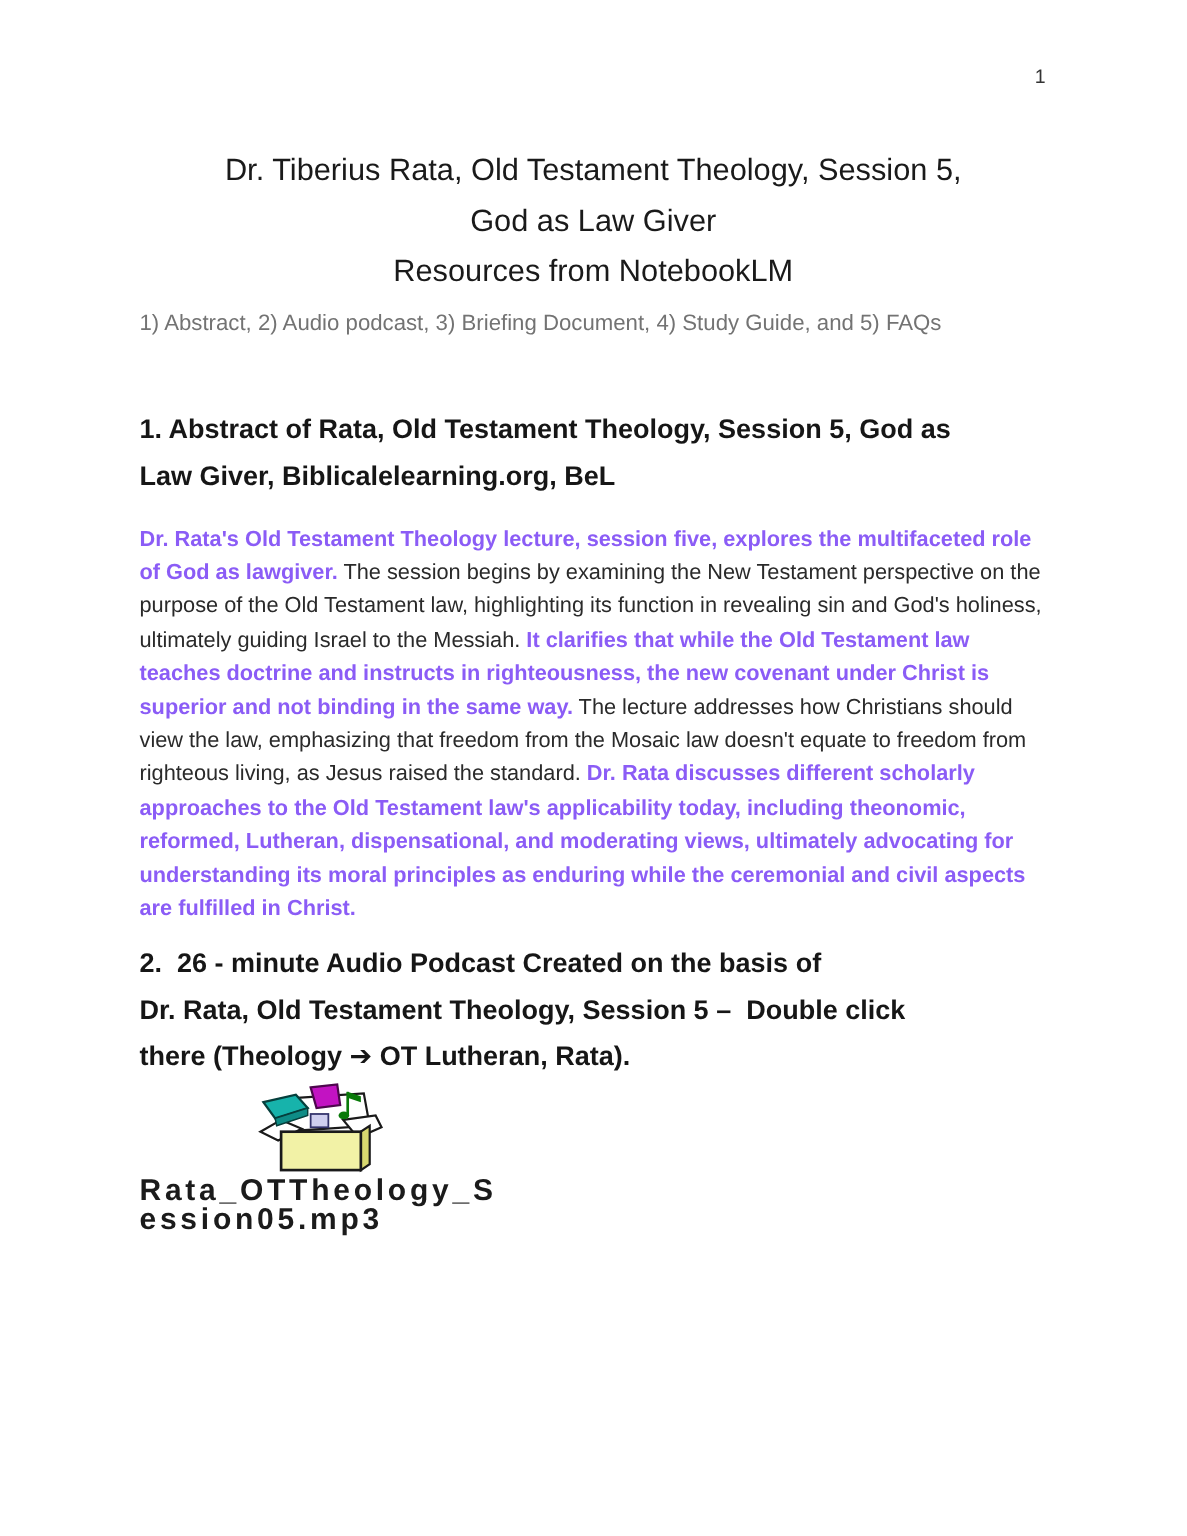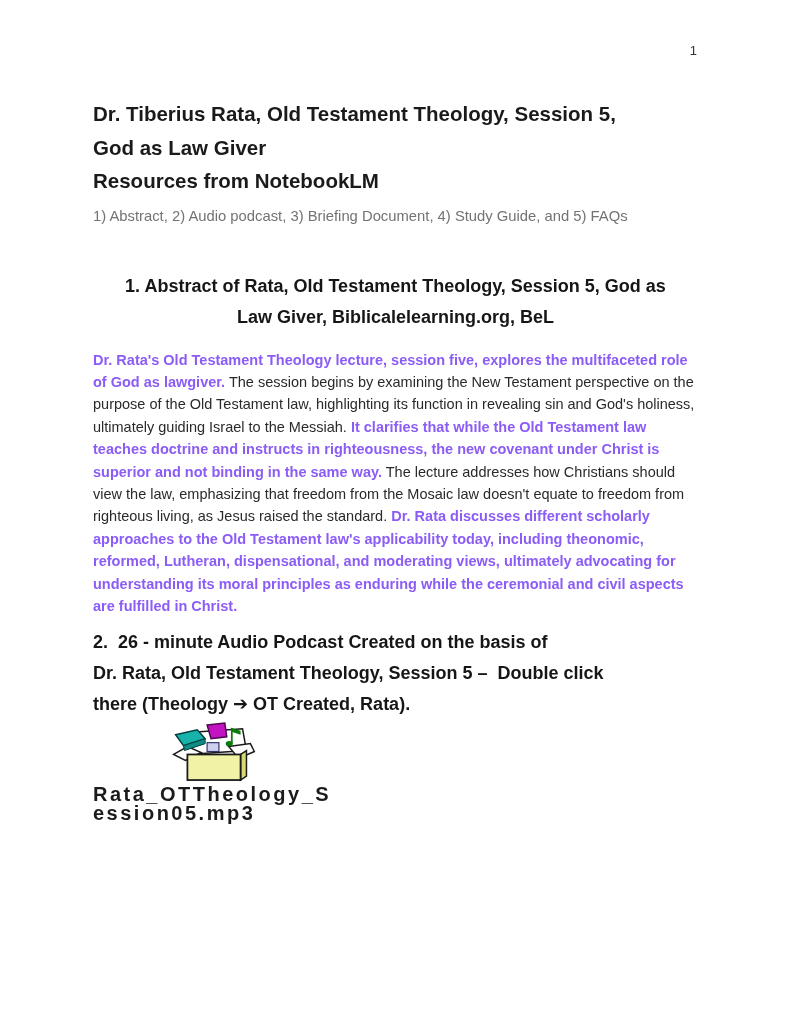--- a/index.html
+++ b/index.html
@@ -4,25 +4,25 @@
 <style>
   html,body { margin:0; padding:0; background:#ffffff; }
   .page {
     position:relative; width:791px; height:1024px; background:#ffffff;
     font-family:"Liberation Sans","DejaVu Sans",sans-serif; color:#262626;
     overflow:hidden; margin:0 auto;
   }
   .page-number { position:absolute; top:43px; right:94px; font-size:13px; color:#333; }
   .content { position:absolute; left:93px; top:0; width:605px; }
   .doc-title {
-    margin-top:97px; font-size:20.5px; font-weight:700; line-height:33.5px;
-    color:#1a1a1a;
+    margin-top:97px; font-size:20.5px; font-weight:400; line-height:33.5px;
+    text-align:center; color:#1a1a1a;
   }
   .intro { margin-top:7px; font-size:14.8px; line-height:22px; color:#737373; }
-  .h1 { margin-top:44px; font-size:18px; font-weight:700; line-height:31px; color:#161616;text-align:center; }
+  .h1 { margin-top:44px; font-size:18px; font-weight:700; line-height:31px; color:#161616; }
   .h1 .line, .doc-title .line, .h2 .line { white-space:pre; }
   .abstract { margin:16px 0 0 0; font-size:14.5px; line-height:22.4px; color:#2a2a2a; }
   .abstract b { color:#8b5cf6; }
   .h2 { margin-top:10px; font-size:18px; font-weight:700; line-height:30.8px; color:#161616; }
   .attachment { margin-top:1px; width:290px; }
   .attachment svg { display:block; margin-left:74px; }
   .filename {
     margin-top:1px; text-align:left; font-weight:700; font-size:20px;
     line-height:19px; letter-spacing:2.5px; color:#1b1b1b;
   }
@@ -46,21 +46,21 @@
     <div class="h1">
         <div class="line">1. Abstract of Rata, Old Testament Theology, Session 5, God as</div>
         <div class="line">Law Giver, Biblicalelearning.org, BeL</div>
       </div>
 
     <p class="abstract"><b>Dr. Rata's Old Testament Theology lecture, session five, explores the multifaceted role of God as lawgiver.</b><span> The session begins by examining the New Testament perspective on the purpose of the Old Testament law, highlighting its function in revealing sin and God's holiness, ultimately guiding Israel to the Messiah. </span><b>It clarifies that while the Old Testament law teaches doctrine and instructs in righteousness, the new covenant under Christ is superior and not binding in the same way.</b><span> The lecture addresses how Christians should view the law, emphasizing that freedom from the Mosaic law doesn't equate to freedom from righteous living, as Jesus raised the standard. </span><b>Dr. Rata discusses different scholarly approaches to the Old Testament law's applicability today, including theonomic, reformed, Lutheran, dispensational, and moderating views, ultimately advocating for understanding its moral principles as enduring while the ceremonial and civil aspects are fulfilled in Christ.</b></p>
 
     <div class="h2">
         <div class="line">2.  26 - minute Audio Podcast Created on the basis of</div>
         <div class="line">Dr. Rata, Old Testament Theology, Session 5 –  Double click</div>
-        <div class="line">there (Theology ➔ OT Created, Rata).</div>
+        <div class="line">there (Theology ➔ OT Lutheran, Rata).</div>
       </div>
 
     <div class="attachment">
       <svg width="92" height="63" viewBox="0 0 92 64" aria-hidden="true">
 
         <polygon points="18,12 76,8 80,30 20,34" fill="#ffffff" stroke="#1a1a1a" stroke-width="1.5"></polygon>
         <polygon points="6,34 20,26 34,32 18,40" fill="#ffffff" stroke="#1a1a1a" stroke-width="1.5"></polygon>
         <polygon points="62,26 84,23 88,31 72,38" fill="#ffffff" stroke="#1a1a1a" stroke-width="1.5"></polygon>
 
         <polygon points="8,14 30,9 38,18 16,25" fill="#17b3ab" stroke="#063f3c" stroke-width="1.5"></polygon>

